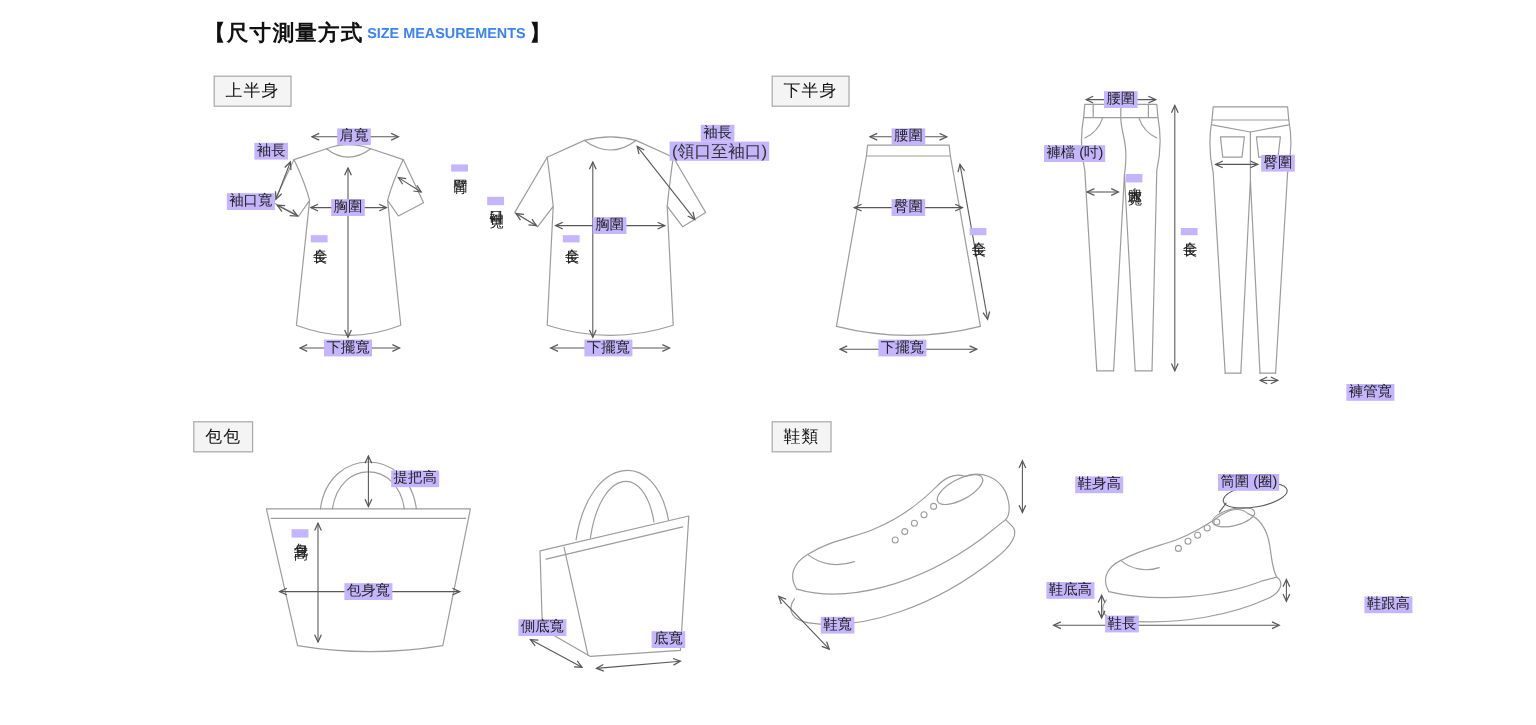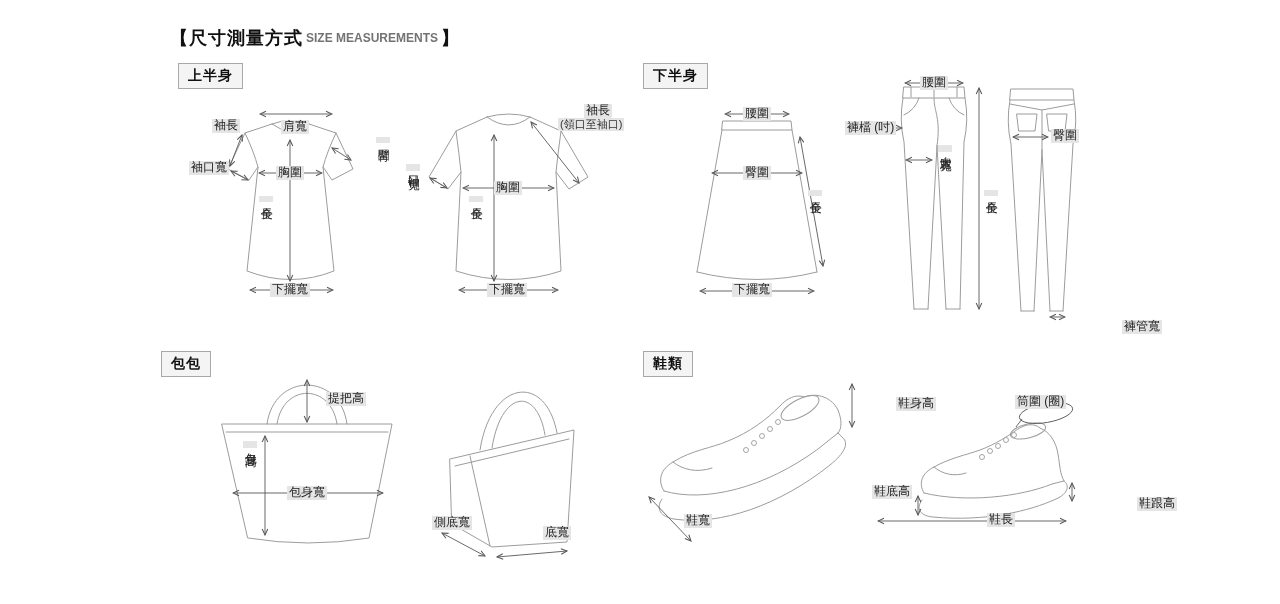--- a/index.html
+++ b/index.html
@@ -3,27 +3,27 @@
 <meta charset="utf-8">
 <style>
   *{margin:0;padding:0;box-sizing:border-box}
   html,body{background:#fff}
   body{width:1280px;height:604px;font-family:"Liberation Sans","DejaVu Sans",sans-serif;color:#222}
   .stage{position:relative;width:1280px;height:604px;background:#fff;overflow:hidden}
   svg.art{position:absolute;left:0;top:0}
   .garment{fill:none;stroke:#9c9c9c;stroke-width:1;stroke-linejoin:round;stroke-linecap:round}
   .eyelet{fill:#fff;stroke:#9c9c9c;stroke-width:0.9}
   .m,.m1,.ann{fill:none;stroke:#585858;stroke-width:0.9}
-  .lbl{position:absolute;font-size:12px;line-height:1.15;background:#e5e5e5;color:#222;padding:0 2px;white-space:nowrap}
+  .lbl{position:absolute;font-size:12px;line-height:1.15;background:#c4b5fd;color:#222;padding:0 2px;white-space:nowrap}
   .lbl.v{writing-mode:vertical-rl;text-orientation:upright;padding:2px 0;letter-spacing:1px}
-  .lbl.small{font-size:11px;color:#333}
-  .sec{position:absolute;border:1px solid #a8a8a8;background:#f4f4f4;font-weight:bold;font-size:14px;padding:3px 9px;color:#111;letter-spacing:1px}
-  .title{position:absolute;left:170px;top:15px;display:flex;align-items:center}
+  .lbl.small{font-size:14px;color:#333}
+  .sec{position:absolute;border:1px solid #a8a8a8;background:#f4f4f4;font-weight:normal;font-size:14px;padding:3px 9px;color:#111;letter-spacing:1px}
+  .title{position:absolute;left:170px;top:15px;display:flex;align-items:flex-start}
   .title .zh{font-size:18px;font-weight:bold;color:#111;letter-spacing:1px}
-  .title .en{font-size:12px;font-weight:bold;color:#737373;margin:16px 3px}
+  .title .en{font-size:12px;font-weight:bold;color:#3b82f6;margin:6px 3px}
 </style>
 </head>
 <body>
 
 <div class="stage">
 
   <svg class="art" width="1280" height="604" viewBox="0 0 1280 604">
     <defs>
       <marker id="arw" viewBox="0 0 10 10" refX="8.5" refY="5" markerWidth="8" markerHeight="8" orient="auto-start-reverse" markerUnits="userSpaceOnUse">
         <path d="M1,1.5 L8.5,5 L1,8.5" fill="none" stroke="#585858" stroke-width="1.3"></path>
@@ -149,56 +149,56 @@
     <span class="zh">【尺寸測量方式</span>
     <span class="en">SIZE MEASUREMENTS</span>
     <span class="zh">】</span>
   </div>
 
   <div class="sec" style="left:178px;top:63px">上半身</div>
   <div class="sec" style="left:643px;top:63px">下半身</div>
   <div class="sec" style="left:161px;top:351px">包包</div>
   <div class="sec" style="left:643px;top:351px">鞋類</div>
 
-  <span class="lbl" style="left:281px;top:120px">肩寬</span>
+  <span class="lbl" style="left:281px;top:107px">肩寬</span>
   <span class="lbl" style="left:212px;top:119px">袖長</span>
   <span class="lbl v" style="left:376px;top:137px">臂圍</span>
   <span class="lbl" style="left:189px;top:161px">袖口寬</span>
   <span class="lbl" style="left:276px;top:166px">胸圍</span>
   <span class="lbl v" style="left:259px;top:196px">全長</span>
   <span class="lbl" style="left:270px;top:283px">下擺寬</span>
 
   <span class="lbl" style="left:584px;top:104px">袖長</span>
   <span class="lbl small" style="left:558px;top:118px">(領口至袖口)</span>
   <span class="lbl v" style="left:406px;top:164px">袖口寬</span>
   <span class="lbl" style="left:494px;top:181px">胸圍</span>
   <span class="lbl v" style="left:469px;top:196px">全長</span>
   <span class="lbl" style="left:487px;top:283px">下擺寬</span>
 
   <span class="lbl" style="left:743px;top:107px">腰圍</span>
   <span class="lbl" style="left:743px;top:166px">臀圍</span>
   <span class="lbl v" style="left:808px;top:190px">全長</span>
   <span class="lbl" style="left:732px;top:283px">下擺寬</span>
 
   <span class="lbl" style="left:920px;top:76px">腰圍</span>
-  <span class="lbl" style="left:845px;top:121px">褲檔 (吋)</span>
+  <span class="lbl" style="left:870px;top:121px">褲檔 (吋)</span>
   <span class="lbl v" style="left:938px;top:145px">大腿寬</span>
   <span class="lbl v" style="left:984px;top:190px">全長</span>
 
   <span class="lbl" style="left:1051px;top:129px">臀圍</span>
   <span class="lbl" style="left:1122px;top:320px">褲管寬</span>
 
   <span class="lbl" style="left:326px;top:392px">提把高</span>
   <span class="lbl v" style="left:243px;top:441px">包身高</span>
   <span class="lbl" style="left:287px;top:486px">包身寬</span>
 
   <span class="lbl" style="left:432px;top:516px">側底寬</span>
   <span class="lbl" style="left:543px;top:526px">底寬</span>
 
   <span class="lbl" style="left:896px;top:397px">鞋身高</span>
   <span class="lbl" style="left:684px;top:514px">鞋寬</span>
 
   <span class="lbl" style="left:1015px;top:395px">筒圍 (圈)</span>
   <span class="lbl" style="left:872px;top:485px">鞋底高</span>
   <span class="lbl" style="left:1137px;top:497px">鞋跟高</span>
-  <span class="lbl" style="left:987px;top:513px">鞋長</span>
+  <span class="lbl" style="left:921px;top:513px">鞋長</span>
 
 </div>
 
 </body></html>

